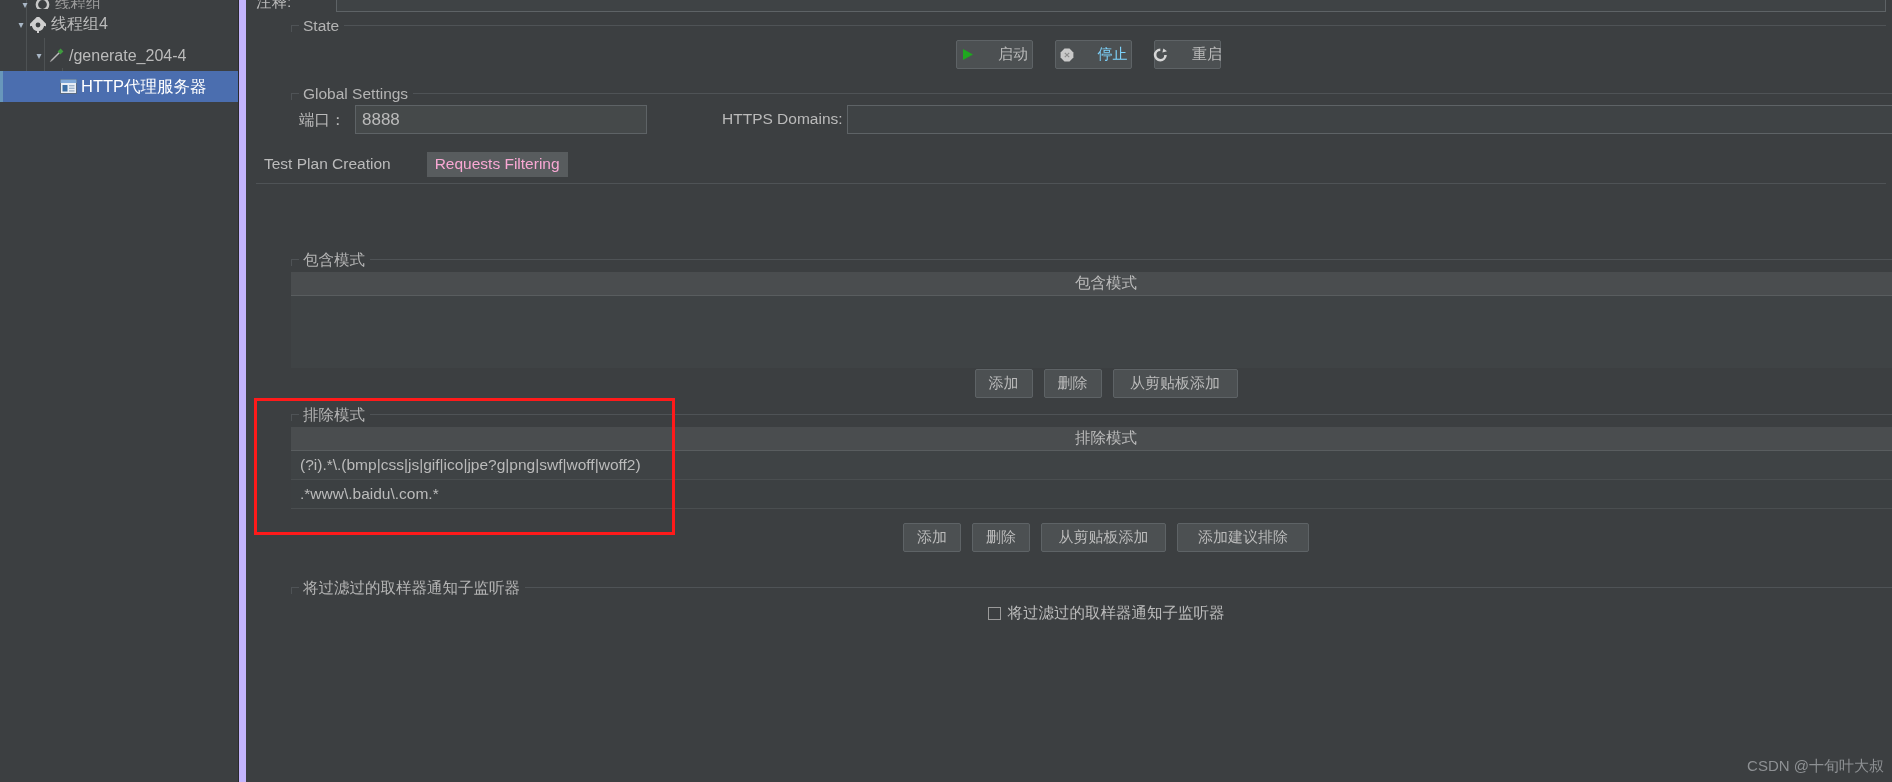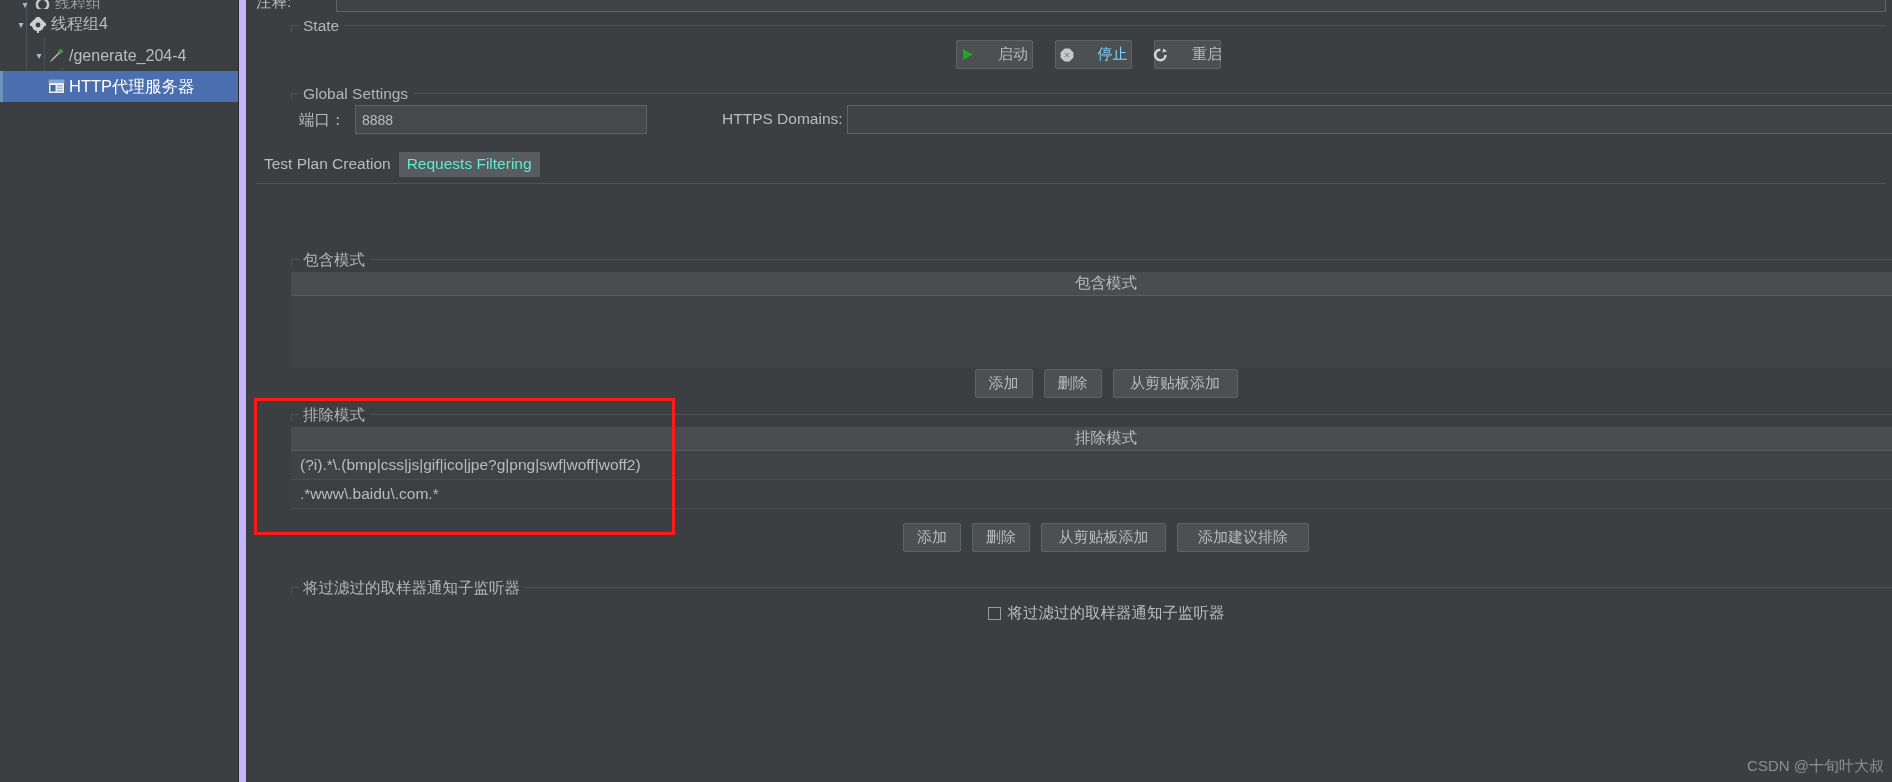--- a/index.html
+++ b/index.html
@@ -92,21 +92,21 @@
     background: #4f5356;
   }
 
   .lbl { color: #bbbbbb; font-size: 15.5px; white-space: nowrap; }
 
   
   .field {
     background: #45494a;
     border: 1px solid #5e6366;
     color: #bbbbbb;
-    font-size: 14px;
+    font-size: 17px;
     padding: 2px 6px;
     display: flex; align-items: center;
     font-family: "Liberation Sans", "DejaVu Sans", sans-serif;
   }
   .field.empty { background: #3f4345; }
 
   
   .btn {
     background: #4c5052;
     border: 1px solid #5e6366;
@@ -143,21 +143,21 @@
   }
   .tbl-row.alt { background: #3c4042; }
 
   
   .tabs { position: absolute; display: flex; align-items: flex-end; }
   .tab {
     font-size: 15.5px; color: #bbbbbb;
     padding: 3px 8px 4px 8px;
     white-space: nowrap; cursor: default;
   }
-  .tab.active { background: #585c5e; color: #5eead4; }
+  .tab.active { background: #585c5e; color: #f9a8d4; margin-left: 28px; }
   .tabs-underline {
     position: absolute; height: 1px; background: #4f5356;
   }
 
   
   .redbox {
     position: absolute;
     border: 3px solid #ff1a1a;
     pointer-events: none;
   }
@@ -222,21 +222,21 @@
       <span class="node-icon">
         <svg width="17" height="17" viewBox="0 0 17 17">
           <path d="M12.6 1.6 L15.4 4.4 L12.4 7.4 L9.6 4.6 Z" fill="#3f9b3f"></path>
           <path d="M10.6 5.6 L11.4 6.4 L4.2 13.6 L2.2 14.8 L3.4 12.8 Z" fill="#cfcfcf" stroke="#8a8a8a" stroke-width="0.6"></path>
         </svg>
       </span>
       <span class="label" style="font-size:16px;">/generate_204-4</span>
     </div>
 
 
-    <div class="tree-row selected" style="padding-left:32px; height:31px;">
+    <div class="tree-row selected" style="padding-left:44px; height:31px;">
       <span class="sel-strip"></span>
       <span class="twisty empty">▾</span>
       <span class="node-icon">
         <svg width="17" height="15" viewBox="0 0 17 15">
           <rect x="0.5" y="0.5" width="16" height="14" fill="#e9eef5" stroke="#5a6a80"></rect>
           <rect x="0.5" y="0.5" width="16" height="3.5" fill="#7fa8d8"></rect>
           <rect x="2.5" y="6" width="5" height="6.5" fill="#3a6ea5"></rect>
           <rect x="9" y="6" width="5.5" height="1.4" fill="#9fb4cc"></rect>
           <rect x="9" y="8.6" width="5.5" height="1.4" fill="#9fb4cc"></rect>
           <rect x="9" y="11.2" width="5.5" height="1.4" fill="#9fb4cc"></rect>

